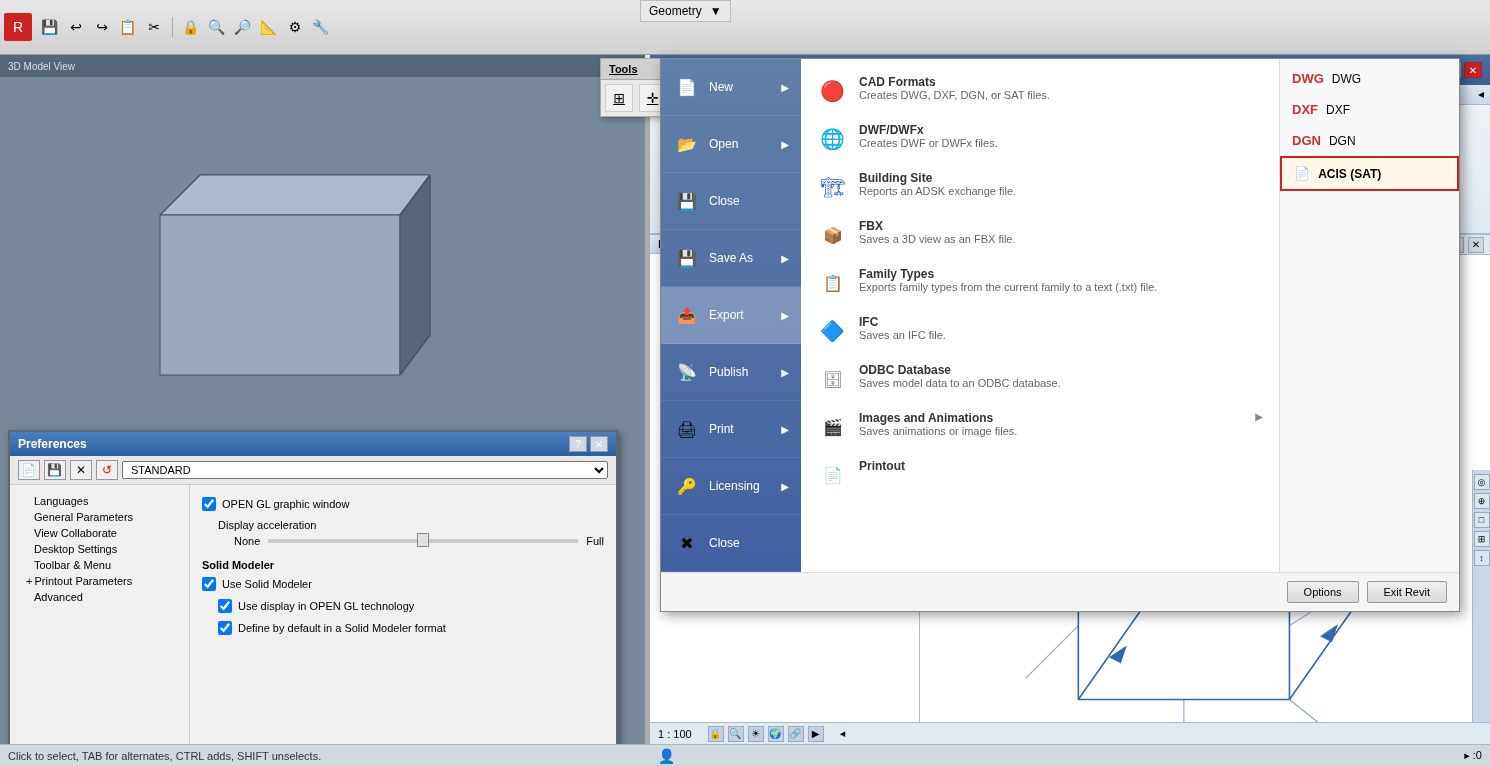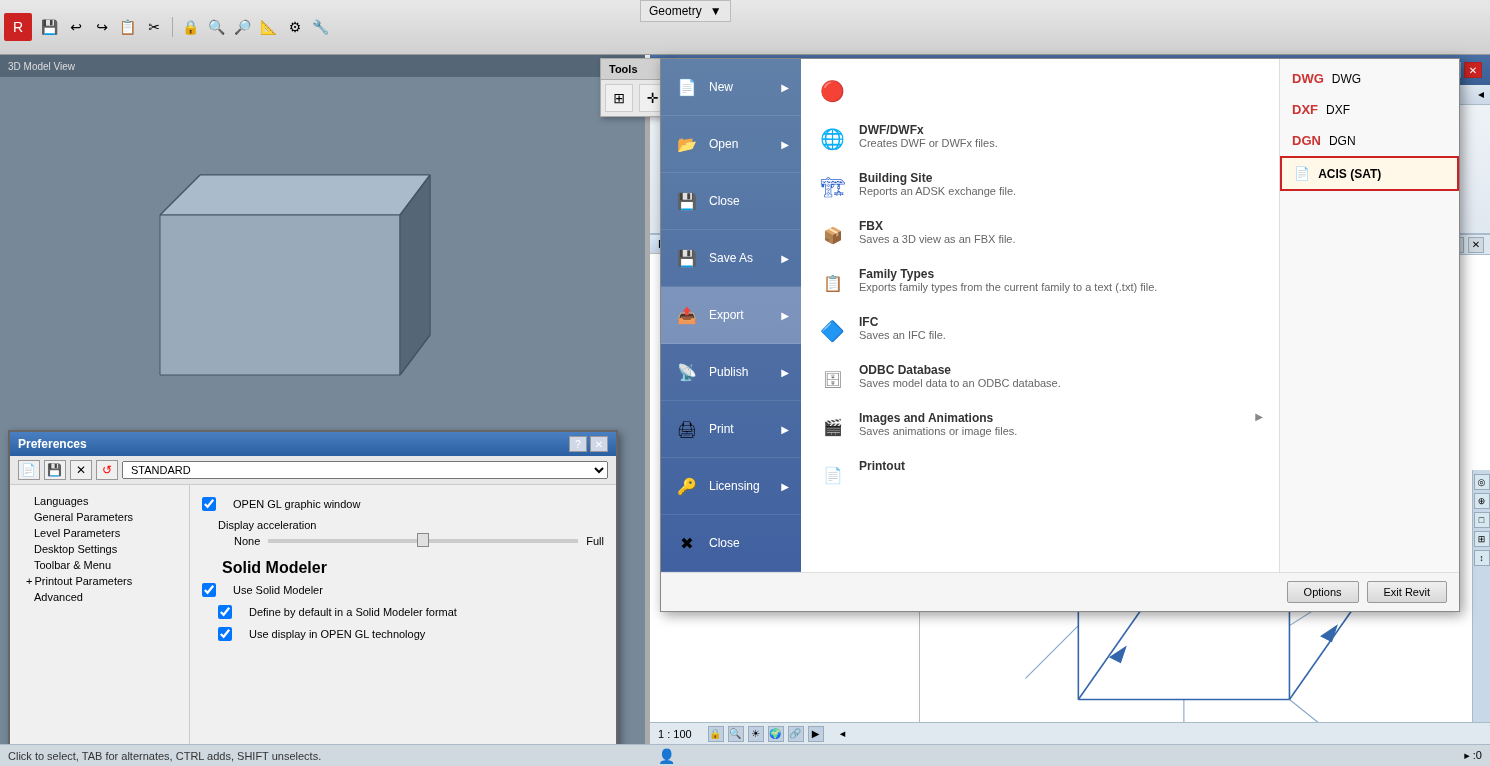--- a/index.html
+++ b/index.html
@@ -84,36 +84,36 @@
     }
     .tree-item {
       padding: 2px 4px; cursor: pointer;
     }
     .tree-item.leaf { padding-left: 16px; }
     .tree-item.has-child { padding-left: 8px; }
     .dialog-main {
       flex: 1; padding: 12px; font-size: 11px;
     }
     .checkbox-row {
-      display: flex; align-items: center; gap: 17px; margin-bottom: 8px;
+      display: flex; align-items: center; gap: 6px; margin-bottom: 8px;
     }
     .checkbox-row input[type=checkbox] { width: 14px; height: 14px; }
     .slider-row {
       display: flex; align-items: center; gap: 8px; margin-bottom: 12px; padding-left: 16px;
     }
     .slider-label { font-size: 11px; }
     .slider-track {
       flex: 1; height: 4px; background: #ccc; position: relative; cursor: pointer;
     }
     .slider-thumb {
       position: absolute; top: -6px; left: 50%; width: 12px; height: 14px;
       background: #e0e0e0; border: 1px solid #888; transform: translateX(-50%);
     }
     .section-label {
-      font-size: 16px; font-weight: bold; margin-bottom: 6px; margin-top: 4px; margin-left: 20px;
+      font-size: 11px; font-weight: bold; margin-bottom: 6px; margin-top: 4px;
     }
     .dialog-footer {
       display: flex; align-items: center; justify-content: space-between;
       padding: 8px 12px; border-top: 1px solid #ccc; background: #e8e8e8;
     }
     .footer-buttons { display: flex; gap: 6px; }
     .footer-btn {
       padding: 4px 16px; font-size: 11px; cursor: pointer;
       background: linear-gradient(to bottom, #f0f0f0, #d8d8d8);
       border: 1px solid #999; border-radius: 2px;
@@ -178,20 +178,21 @@
       background: linear-gradient(to bottom, #f0f0f0, #d8d8d8);
       border: 1px solid #999; border-radius: 2px;
     }
 
     
     .tools-panel {
       position: absolute; top: 58px; left: 600px; width: 70px;
       background: #e8e8e8; border: 1px solid #aaa;
       box-shadow: 2px 2px 6px rgba(0,0,0,0.3);
       z-index: 90;
+      text-decoration: underline;
     }
     .tools-title {
       background: #d0d0d0; padding: 4px 8px; font-size: 11px; font-weight: bold;
       border-bottom: 1px solid #aaa;
     }
     .tools-grid {
       display: grid; grid-template-columns: 1fr 1fr; gap: 2px; padding: 4px;
     }
     .tool-btn {
       width: 28px; height: 28px; display: flex; align-items: center;
@@ -494,20 +495,24 @@
       <div class="menu-item">
         <div class="menu-item-icon">✖</div>
         <span class="menu-item-label">Close</span>
       </div>
     </div>
 
     <div class="submenu-panel">
 
       <div class="submenu-item">
         <div class="submenu-icon" style="color: #cc3333; font-size: 20px;">🔴</div>
+        <div class="submenu-text">
+          <span class="submenu-title">CAD Formats</span>
+          <span class="submenu-desc">Creates DWG, DXF, DGN, or SAT files.</span>
+        </div>
       </div>
 
       <div class="submenu-item">
         <div class="submenu-icon" style="color: #3366cc; font-size: 20px;">🌐</div>
         <div class="submenu-text">
           <span class="submenu-title">DWF/DWFx</span>
           <span class="submenu-desc">Creates DWF or DWFx files.</span>
         </div>
       </div>
 
@@ -610,21 +615,21 @@
     <div class="dialog-toolbar-btn" style="color: red;">↺</div>
     <select style="flex: 1; font-size: 11px; padding: 1px 4px;">
       <option>STANDARD</option>
     </select>
   </div>
   <div class="dialog-content">
 
     <div class="dialog-tree">
       <div class="tree-item leaf">Languages</div>
       <div class="tree-item leaf">General Parameters</div>
-      <div class="tree-item leaf">Level Parameters</div>
+      <div class="tree-item leaf">View Collaborate</div>
       <div class="tree-item leaf">Desktop Settings</div>
       <div class="tree-item leaf">Toolbar &amp; Menu</div>
       <div class="tree-item has-child" style="display: flex; align-items: center; gap: 2px;">
         <span>+</span>
         <span>Printout Parameters</span>
       </div>
       <div class="tree-item leaf">Advanced</div>
     </div>
 
     <div class="dialog-main">
@@ -642,25 +647,25 @@
           <span class="slider-label">Full</span>
         </div>
       </div>
       <div class="section-label">Solid Modeler</div>
       <div class="checkbox-row">
         <input type="checkbox" checked="" style="">
         <label>Use Solid Modeler</label>
       </div>
       <div class="checkbox-row" style="padding-left: 16px;">
         <input type="checkbox" checked="" style="">
-        <label>Define by default in a Solid Modeler format</label>
+        <label>Use display in OPEN GL technology</label>
       </div>
       <div class="checkbox-row" style="padding-left: 16px;">
         <input type="checkbox" checked="" style="">
-        <label>Use display in OPEN GL technology</label>
+        <label>Define by default in a Solid Modeler format</label>
       </div>
     </div>
   </div>
   <div class="dialog-footer">
 
     <div class="footer-buttons">
       <button class="footer-btn">Accept</button>
       <button class="footer-btn">Cancel</button>
       <button class="footer-btn">Help</button>
     </div>

